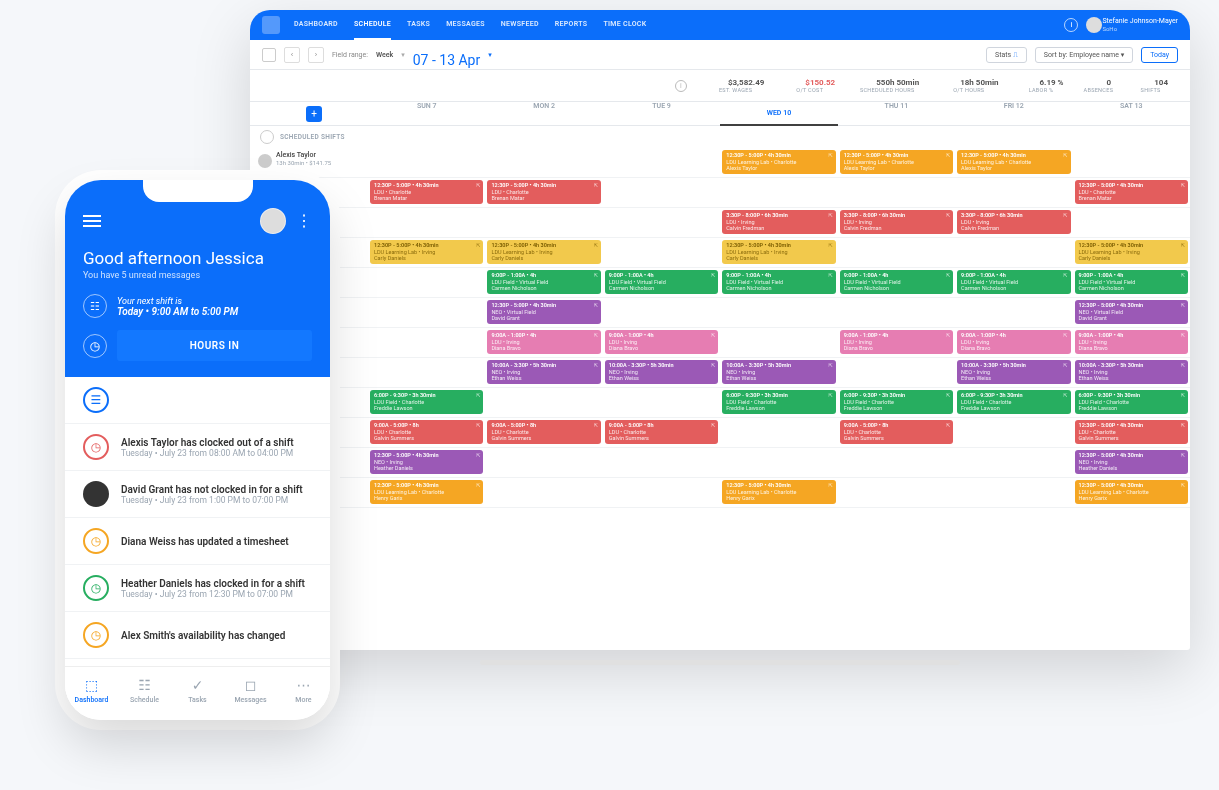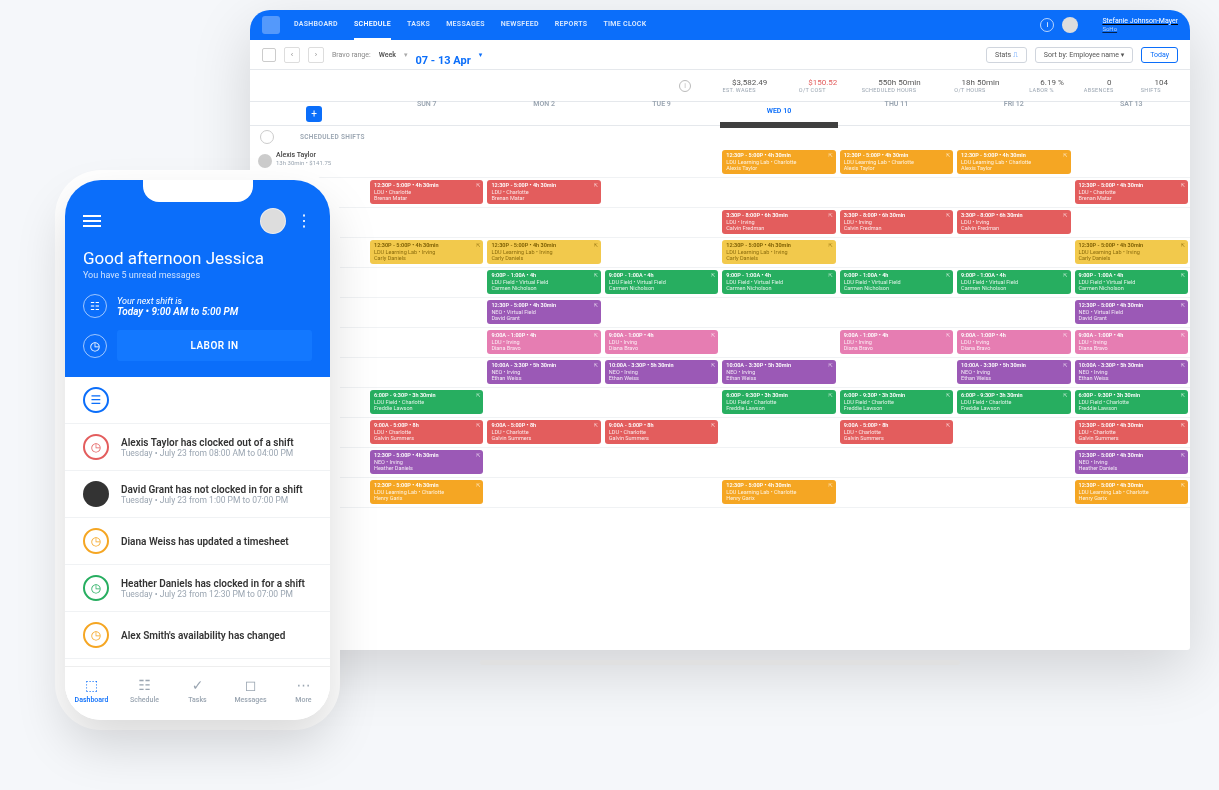--- a/index.html
+++ b/index.html
@@ -9,55 +9,55 @@
 .desktop { position: absolute; top: 10px; left: 250px; width: 940px; height: 640px; background: #fff; border-radius: 20px 20px 3px 3px; box-shadow: 0 20px 60px rgba(0,0,0,0.15); overflow: hidden; }
 .desktop-base { position: absolute; left: 480px; bottom: 125px; width: 480px; height: 5px; background: #e0e0e0; border-radius: 3px; }
 
 
 .topnav { height: 30px; background: #0b6efa; display: flex; align-items: center; padding: 0 12px; }
 .logo { width: 18px; height: 18px; background: rgba(255,255,255,0.3); border-radius: 3px; margin-right: 14px; }
 .nav-item { color: rgba(255,255,255,0.85); font-size: 7px; font-weight: 600; letter-spacing: 0.3px; margin-right: 16px; padding: 10px 0; cursor: pointer; }
 .nav-item.active { color: #fff; border-bottom: 2px solid #fff; }
 .nav-right { margin-left: auto; display: flex; align-items: center; gap: 8px; }
 .info-icon { width: 14px; height: 14px; border: 1.5px solid rgba(255,255,255,0.7); border-radius: 50%; font-size: 8px; color: #fff; text-align: center; line-height: 11px; }
-.user-area { display: flex; align-items: center; gap: 24px; text-decoration: underline; }
+.user-area { display: flex; align-items: center; gap: 0; }
 .avatar-sm { width: 16px; height: 16px; border-radius: 50%; background: #ddd; }
 .user-text { color: #fff; font-size: 7px; line-height: 1.1; }
 .user-text .sub { opacity: 0.7; font-size: 6px; }
 
 
 .toolbar { height: 30px; background: #fff; border-bottom: 1px solid #e5e8ec; display: flex; align-items: center; padding: 0 12px; gap: 8px; }
 .tb-check { width: 14px; height: 14px; border: 1px solid #ccc; border-radius: 2px; }
 .tb-arrow { width: 16px; height: 16px; border: 1px solid #ddd; border-radius: 2px; font-size: 8px; text-align: center; line-height: 14px; color: #888; }
 .tb-label { font-size: 7px; color: #888; }
-.tb-range { font-size: 11px; color: #0b6efa; font-weight: 700; margin-top: 11px; }
+.tb-range { font-size: 14px; color: #0b6efa; font-weight: 400; margin-top: 11px; }
 .tb-right { margin-left: auto; display: flex; align-items: center; gap: 8px; }
 .tb-btn { border: 1px solid #d0d5dd; border-radius: 3px; padding: 3px 8px; font-size: 7px; color: #555; }
 .tb-btn.today { border-color: #0b6efa; color: #0b6efa; }
 
 
 .statsbar { height: 32px; background: #fff; border-bottom: 1px solid #e5e8ec; display: flex; align-items: center; padding: 0 12px; }
 .stats-icon { width: 12px; height: 12px; border: 1px solid #bbb; border-radius: 50%; font-size: 7px; text-align: center; line-height: 10px; color: #bbb; margin-left: auto; margin-right: 10px; }
 .stat { text-align: center; padding: 0 10px; }
-.stat .val { font-size: 8px; font-weight: 400; color: #555; padding-left: 21px; }
+.stat .val { font-size: 8px; font-weight: 700; color: #555; padding-left: 21px; }
 .stat .val.red { color: #e35d5d; }
 .stat .lbl { font-size: 5.5px; color: #9aa5b1; letter-spacing: 0.3px; }
 
 
 .dayhead { height: 24px; background: #fff; border-bottom: 1px solid #e5e8ec; display: flex; align-items: center; }
 .sidecol { width: 118px; flex: none; display: flex; align-items: center; justify-content: center; }
 .addbtn { width: 16px; height: 16px; background: #0b6efa; border-radius: 3px; color: #fff; font-size: 10px; text-align: center; line-height: 15px; margin-left: 10px; }
 .daycol { flex: 1; text-align: center; font-size: 7px; color: #9aa5b1; font-weight: 600; }
-.daycol.today-col { color: #0b6efa; border-bottom: 6px solid #404040; line-height: 22px; }
+.daycol.today-col { color: #0b6efa; border-bottom: 2px solid #404040; line-height: 22px; }
 
 
 .schedbody { overflow-y: auto; height: calc(100% - 116px); }
 .section-head { display: flex; align-items: center; padding: 4px 10px; gap: 6px; }
 .section-head .dot { width: 14px; height: 14px; border: 1px solid #ccc; border-radius: 50%; }
-.section-head .txt { font-size: 6.5px; color: #9aa5b1; font-weight: 600; letter-spacing: 0.3px; margin-left: 20px; }
+.section-head .txt { font-size: 6.5px; color: #9aa5b1; font-weight: 600; letter-spacing: 0.3px; }
 .row { display: flex; border-bottom: 1px solid #f0f2f4; min-height: 30px; }
 .rowhead { width: 118px; flex: none; padding: 3px 4px 3px 26px; position: relative; }
 .rowhead .av { position: absolute; left: 8px; top: 6px; width: 14px; height: 14px; border-radius: 50%; background: #ccc; }
 .rowhead .nm { font-size: 7px; color: #444; font-weight: 500; }
 .rowhead .mt { font-size: 6px; color: #9aa5b1; }
 .cell { flex: 1; padding: 2px; position: relative; }
 .shift { border-radius: 3px; padding: 2px 4px; font-size: 5.5px; line-height: 1.2; color: #fff; position: relative; }
 .shift .t1 { font-weight: 600; }
 .shift .t2 { opacity: 0.85; }
 .shift .t3 { opacity: 0.85; }
@@ -128,21 +128,21 @@
           <div class="sub">SoHo</div>
         </div>
       </div>
     </div>
   </div>
 
   <div class="toolbar">
     <div class="tb-check"></div>
     <div class="tb-arrow">‹</div>
     <div class="tb-arrow">›</div>
-    <span class="tb-label">Bravo range:</span>
+    <span class="tb-label">Field range:</span>
     <span class="tb-label" style="color:#555;font-weight:600">Week</span>
     <span class="tb-label" style="color:#aaa">▾</span>
     <span class="tb-range">07 - 13 Apr</span>
     <span class="tb-label" style="color:#0b6efa">▾</span>
     <div class="tb-right">
       <div class="tb-btn"><span>Stats</span> <span style="color:#0b6efa">⎍</span></div>
       <div class="tb-btn"><span>Sort by:</span> <span style="color:#555;font-weight:400">Employee name</span> ▾</div>
       <div class="tb-btn today">Today</div>
     </div>
   </div>
@@ -715,21 +715,21 @@
     <div class="sub-greet">You have 5 unread messages</div>
     <div class="next-shift">
       <div class="ns-icon">☷</div>
       <div class="ns-text">
         <div>Your next shift is</div>
         <div class="b">Today • 9:00 AM to 5:00 PM</div>
       </div>
     </div>
     <div class="clock-row">
       <div class="clock-icon">◷</div>
-      <div class="clockin-btn">LABOR IN</div>
+      <div class="clockin-btn">HOURS IN</div>
     </div>
   </div>
   <div class="feed" id="feed-holder">
       <div class="feed-item">
         <div class="fi-icon blue">☰</div>
       </div>
       <div class="feed-item">
         <div class="fi-icon red">◷</div>
         <div class="fi-text">
           <div class="t">Alexis Taylor has clocked out of a shift</div>

